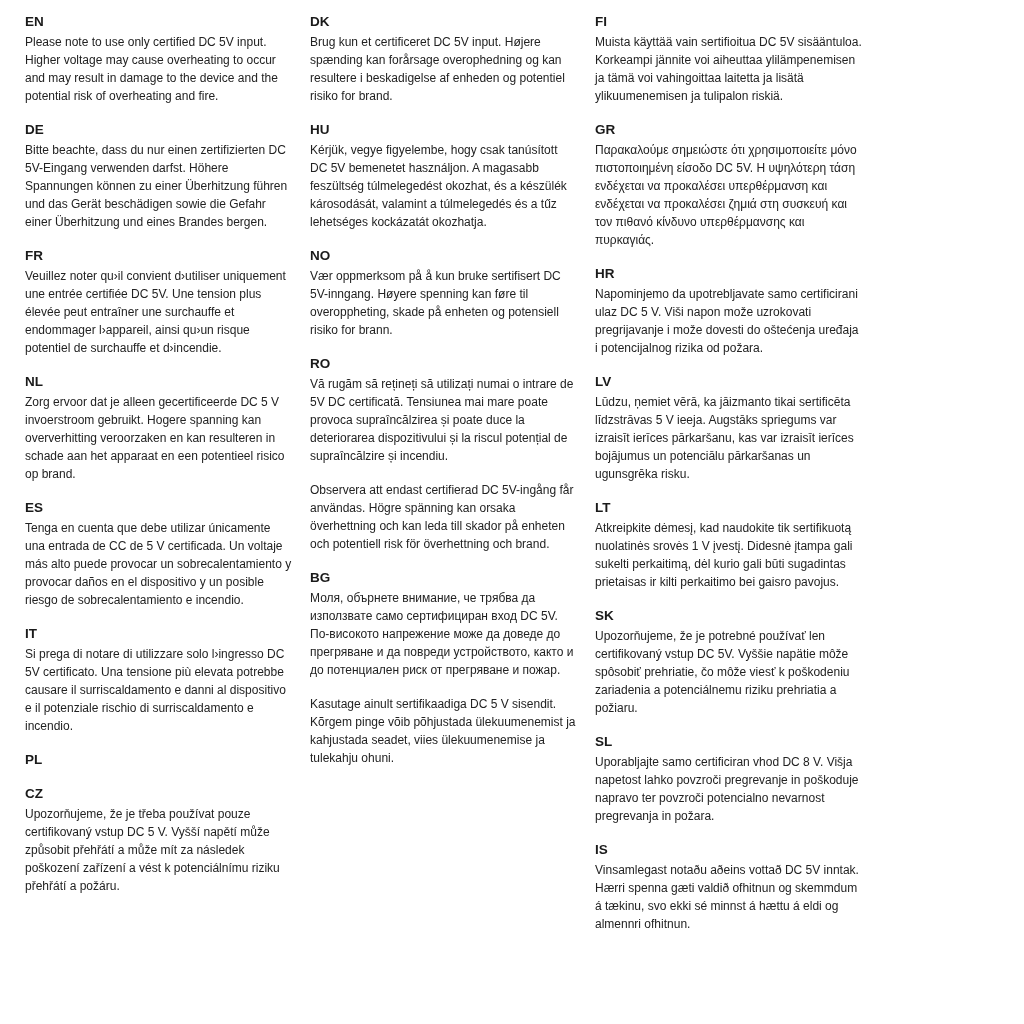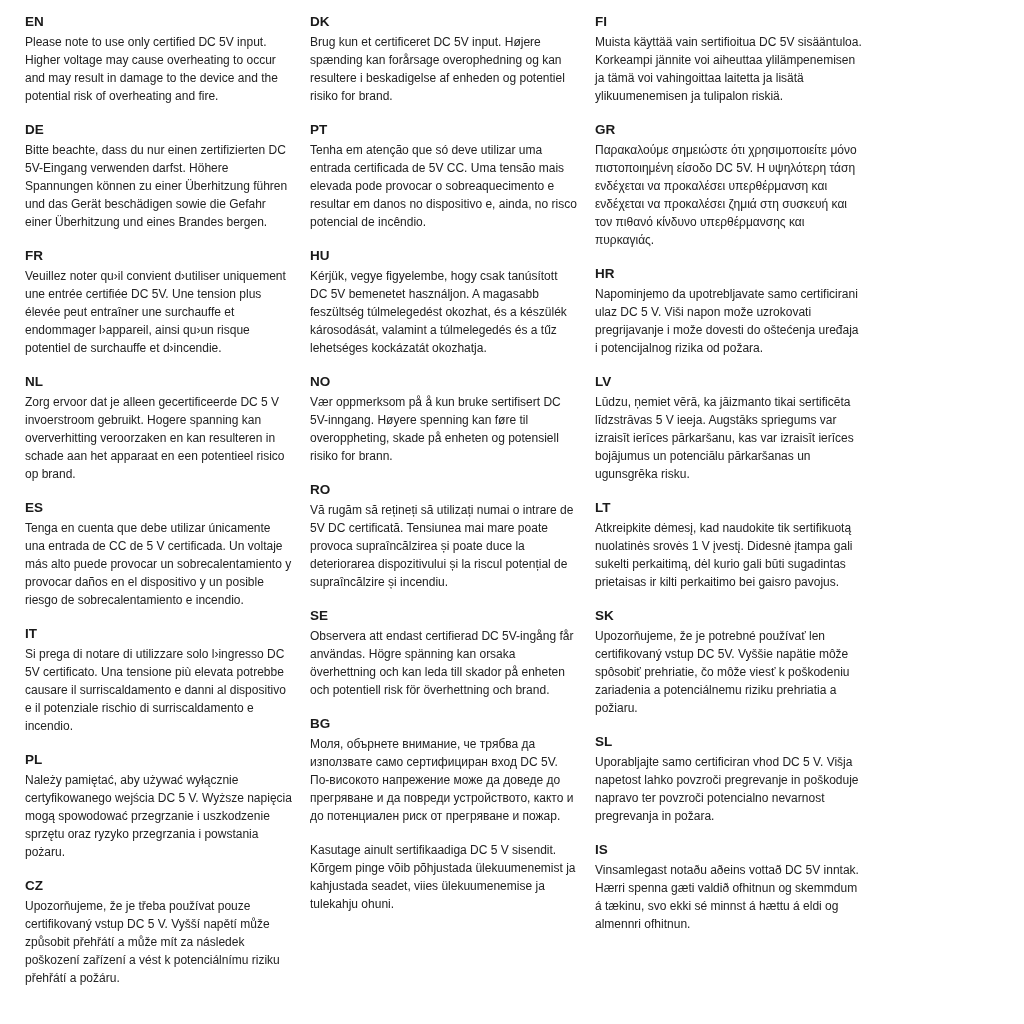--- a/index.html
+++ b/index.html
@@ -73,56 +73,50 @@
     <p class="lang-text">Tenga en cuenta que debe utilizar únicamente una entrada de CC de 5 V certificada. Un voltaje más alto puede provocar un sobrecalentamiento y provocar daños en el dispositivo y un posible riesgo de sobrecalentamiento e incendio.</p>
   </section>
 
   <section class="lang-section">
     <h2 class="lang-code">IT</h2>
     <p class="lang-text">Si prega di notare di utilizzare solo l›ingresso DC 5V certificato. Una tensione più elevata potrebbe causare il surriscaldamento e danni al dispositivo e il potenziale rischio di surriscaldamento e incendio.</p>
   </section>
 
   <section class="lang-section">
     <h2 class="lang-code">PL</h2>
-    <p class="lang-text">Należy pamiętać, aby używać wyłącznie certyfikowanego wejścia DC 5 V. Wyższe napięcia mogą spowodować przegrzanie i uszkodzenie sprzętu oraz ryzyko przegrzania i powstania pożaru.</p>
   </section>
 
   <section class="lang-section">
     <h2 class="lang-code">CZ</h2>
     <p class="lang-text">Upozorňujeme, že je třeba používat pouze certifikovaný vstup DC 5 V. Vyšší napětí může způsobit přehřátí a může mít za následek poškození zařízení a vést k potenciálnímu riziku přehřátí a požáru.</p>
   </section>
 </div>
   <div class="col">
   <section class="lang-section">
     <h2 class="lang-code">DK</h2>
     <p class="lang-text">Brug kun et certificeret DC 5V input. Højere spænding kan forårsage overophedning og kan resultere i beskadigelse af enheden og potentiel risiko for brand.</p>
   </section>
 
-  <section class="lang-section">
-    <h2 class="lang-code">PT</h2>
-    <p class="lang-text">Tenha em atenção que só deve utilizar uma entrada certificada de 5V CC. Uma tensão mais elevada pode provocar o sobreaquecimento e resultar em danos no dispositivo e, ainda, no risco potencial de incêndio.</p>
-  </section>
 
   <section class="lang-section">
     <h2 class="lang-code">HU</h2>
     <p class="lang-text">Kérjük, vegye figyelembe, hogy csak tanúsított DC 5V bemenetet használjon. A magasabb feszültség túlmelegedést okozhat, és a készülék károsodását, valamint a túlmelegedés és a tűz lehetséges kockázatát okozhatja.</p>
   </section>
 
   <section class="lang-section">
     <h2 class="lang-code">NO</h2>
     <p class="lang-text">Vær oppmerksom på å kun bruke sertifisert DC 5V-inngang. Høyere spenning kan føre til overoppheting, skade på enheten og potensiell risiko for brann.</p>
   </section>
 
   <section class="lang-section">
     <h2 class="lang-code">RO</h2>
     <p class="lang-text">Vă rugăm să rețineți să utilizați numai o intrare de 5V DC certificată. Tensiunea mai mare poate provoca supraîncălzirea și poate duce la deteriorarea dispozitivului și la riscul potențial de supraîncălzire și incendiu.</p>
   </section>
 
   <section class="lang-section">
-    <h2 class="lang-code">SE</h2>
     <p class="lang-text">Observera att endast certifierad DC 5V-ingång får användas. Högre spänning kan orsaka överhettning och kan leda till skador på enheten och potentiell risk för överhettning och brand.</p>
   </section>
 
   <section class="lang-section">
     <h2 class="lang-code">BG</h2>
     <p class="lang-text">Моля, обърнете внимание, че трябва да използвате само сертифициран вход DC 5V. По-високото напрежение може да доведе до прегряване и да повреди устройството, както и до потенциален риск от прегряване и пожар.</p>
   </section>
 
   <section class="lang-section">
     <p class="lang-text">Kasutage ainult sertifikaadiga DC 5 V sisendit. Kõrgem pinge võib põhjustada ülekuumenemist ja kahjustada seadet, viies ülekuumenemise ja tulekahju ohuni.</p>
@@ -154,21 +148,21 @@
     <p class="lang-text">Atkreipkite dėmesį, kad naudokite tik sertifikuotą nuolatinės srovės 1 V įvestį. Didesnė įtampa gali sukelti perkaitimą, dėl kurio gali būti sugadintas prietaisas ir kilti perkaitimo bei gaisro pavojus.</p>
   </section>
 
   <section class="lang-section">
     <h2 class="lang-code">SK</h2>
     <p class="lang-text">Upozorňujeme, že je potrebné používať len certifikovaný vstup DC 5V. Vyššie napätie môže spôsobiť prehriatie, čo môže viesť k poškodeniu zariadenia a potenciálnemu riziku prehriatia a požiaru.</p>
   </section>
 
   <section class="lang-section">
     <h2 class="lang-code">SL</h2>
-    <p class="lang-text">Uporabljajte samo certificiran vhod DC 5 V. Višja napetost lahko povzroči pregrevanje in poškoduje napravo ter povzroči potencialno nevarnost pregrevanja in požara.</p>
+    <p class="lang-text">Uporabljajte samo certificiran vhod DC 8 V. Višja napetost lahko povzroči pregrevanje in poškoduje napravo ter povzroči potencialno nevarnost pregrevanja in požara.</p>
   </section>
 
   <section class="lang-section">
     <h2 class="lang-code">IS</h2>
     <p class="lang-text">Vinsamlegast notaðu aðeins vottað DC 5V inntak. Hærri spenna gæti valdið ofhitnun og skemmdum á tækinu, svo ekki sé minnst á hættu á eldi og almennri ofhitnun.</p>
   </section>
 </div>
 </div>
 
 </body></html>

